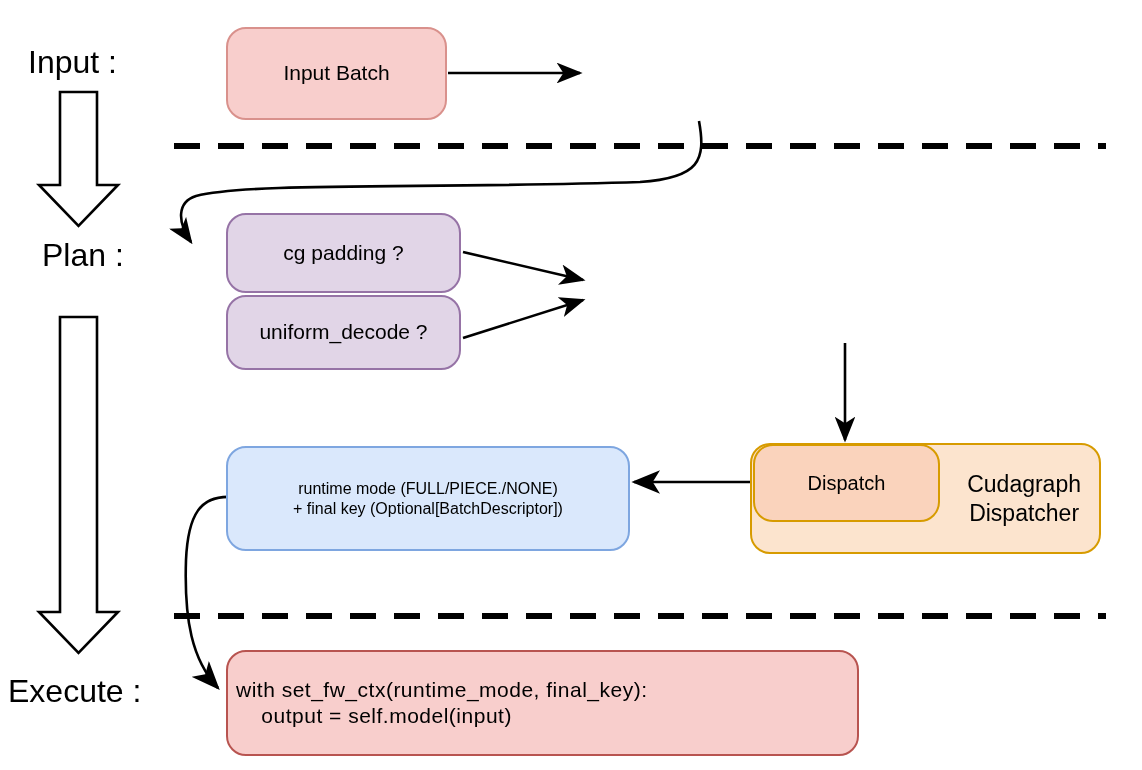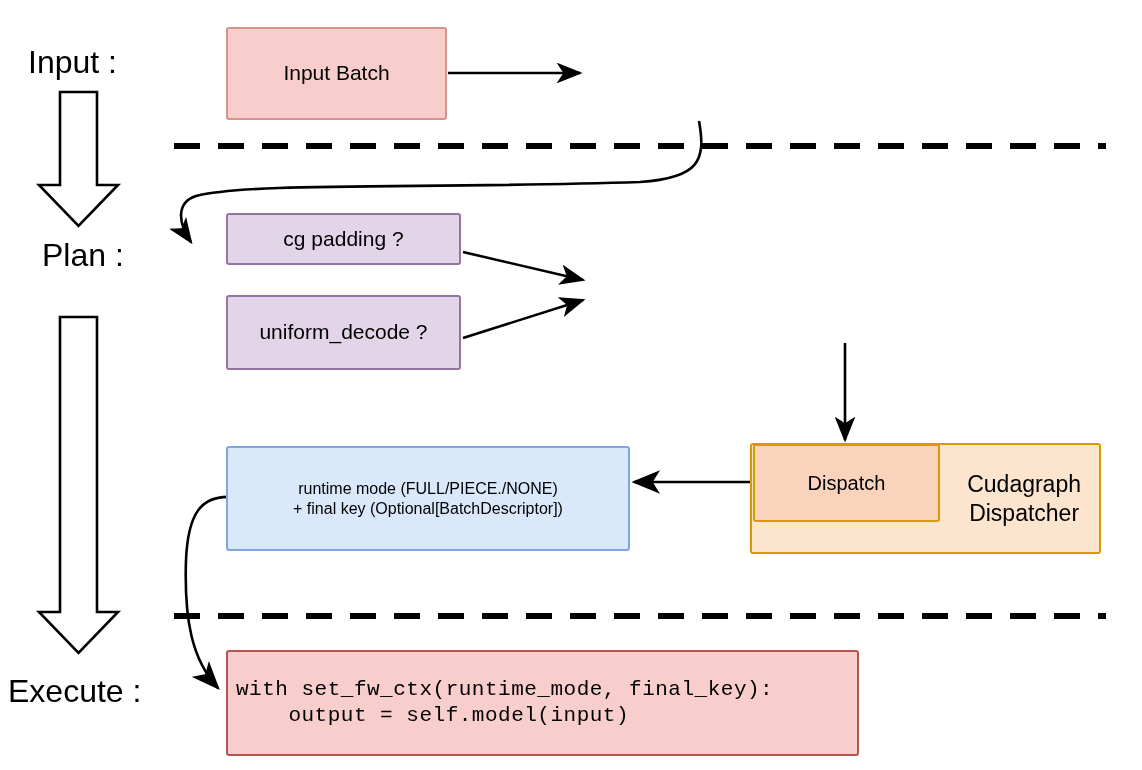--- a/index.html
+++ b/index.html
@@ -28,21 +28,21 @@
     font-family: "Liberation Sans", sans-serif;
     font-weight: normal;
     font-size: 32px;
     color: #000000;
     white-space: nowrap;
     letter-spacing: 0px;
   }
   .node {
     position: absolute;
     box-sizing: border-box;
-    border-radius: 3px;
+    border-radius: 20px;
     border-style: solid;
     border-width: 2px;
     display: flex;
     align-items: center;
     justify-content: center;
     text-align: center;
     font-family: "Liberation Sans", sans-serif;
     font-size: 21px;
     color: #000000;
     line-height: 1.25;
@@ -52,21 +52,21 @@
 
   .n-input-batch {
     left: 226px; top: 27px; width: 221px; height: 93px;
     background: #f8cecc; border-color: #d9918c;
   }
   .n-preprocess {
     left: 588px; top: 27px; width: 221px; height: 93px;
     background: #ffeec9; border-color: #d6b656;
   }
   .n-cg-padding {
-    left: 226px; top: 213px; width: 235px; height: 52px;
+    left: 226px; top: 213px; width: 235px; height: 80px;
     background: #e1d5e7; border-color: #9673a6;
   }
   .n-uniform-decode {
     left: 226px; top: 295px; width: 235px; height: 75px;
     background: #e1d5e7; border-color: #9673a6;
   }
   .n-init-key {
     left: 591px; top: 239px; width: 510px; height: 103px;
     background: #d5e8d4; border-color: #82b366;
     font-size: 21px;
@@ -93,21 +93,21 @@
     background: #f8cecc; border-color: #b85450;
     font-family: "Liberation Mono", monospace;
     font-size: 21px;
     justify-content: flex-start;
     align-items: center;
     padding-left: 8px;
     text-align: left;
   }
   .code-text {
     white-space: pre;
-    font-family: Liberation Mono, monospace;
+    font-family: Liberation Sans, sans-serif;
     letter-spacing: 0.5px;
   }
   .lbl-input { left: 28px; top: 44px; }
   .lbl-plan { left: 42px; top: 237px; }
   .lbl-execute { left: 8px; top: 673px; }
 </style>
 </head>
 <body>
 
 <div id="canvas">

